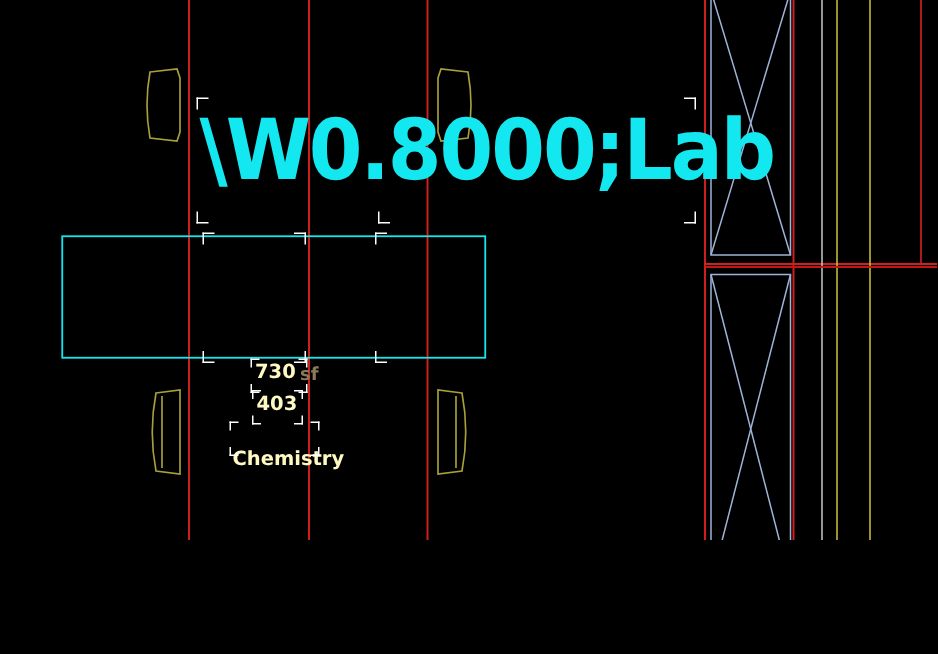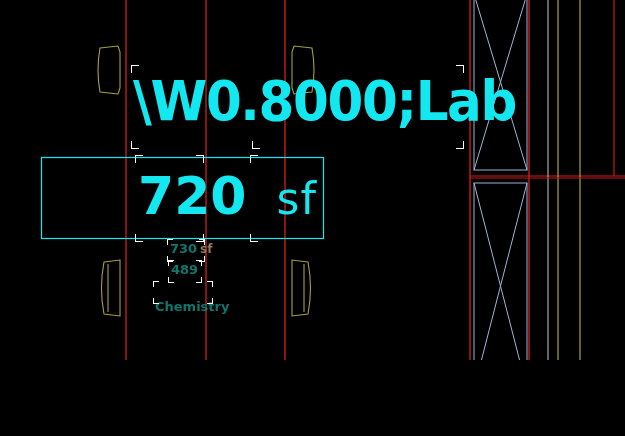--- a/index.html
+++ b/index.html
@@ -56,21 +56,21 @@
   }
   .txt-area-big .unit {
     font-weight: normal;
     font-size: 44px;
     letter-spacing: 1px;
   }
   .txt-small {
     font-family: "DejaVu Sans", sans-serif;
     font-weight: bold;
     font-size: 13px;
-    color: #0f766e;
+    color: #fef9c3;
   }
   .txt-730 {
     left: 170px;
     top: 242px;
   }
   .txt-730-unit {
     left: 200px;
     top: 243px;
     color: #8a7a5a;
     font-weight: bold;
@@ -156,25 +156,24 @@
       <path d="M497 436 Q497 429 504 429 Q511 429 511 436" stroke="#6f86b8" stroke-width="1.1"></path>
       <path d="M612 436 L612 428 Q612 421 620 421 L625 421" stroke="#d41f1f" stroke-width="1.3"></path>
       <line x1="462" y1="410" x2="462" y2="436" stroke="#8a1414" stroke-width="1.1"></line>
     </g>
 
     <rect x="41.5" y="157.5" width="282" height="81" fill="none" stroke="#13e8f0" stroke-width="1.2"></rect>
   </svg>
 
   <div class="cad-text txt-lab">\W0.8000;Lab</div>
 
-  <div class="cad-text txt-area-big"><span class="num">720</span><span class="unit">&nbsp;&nbsp;</span><span class="unit">sf</span></div>
 
   <div class="cad-text txt-small txt-730">730</div>
   <div class="cad-text txt-small txt-730-unit">sf</div>
-  <div class="cad-text txt-small txt-403">489</div>
+  <div class="cad-text txt-small txt-403">403</div>
   <div class="cad-text txt-small txt-chem">Chemistry</div>
 
   <div class="grip tl" style="left:131px; top:65px;"></div>
   <div class="grip tr" style="left:456px; top:65px;"></div>
   <div class="grip bl" style="left:131px; top:141px;"></div>
   <div class="grip br" style="left:456px; top:141px;"></div>
   <div class="grip bl" style="left:252px; top:141px;"></div>
 
   <div class="grip tl" style="left:135px; top:155px;"></div>
   <div class="grip tr" style="left:196px; top:155px;"></div>

